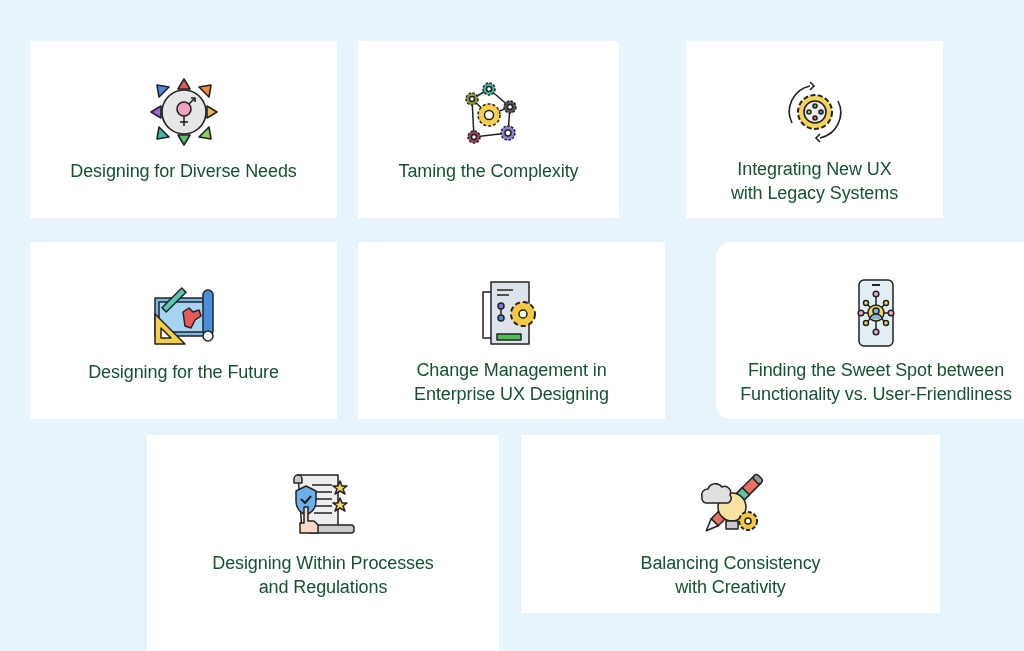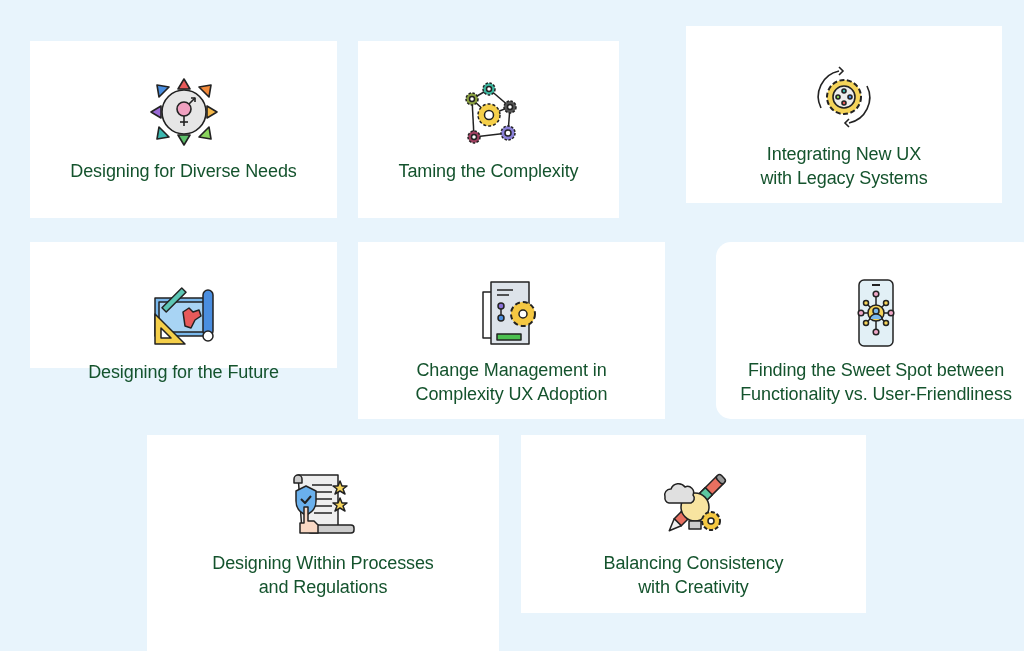--- a/index.html
+++ b/index.html
@@ -78,42 +78,42 @@
         <circle cx="56" cy="30" r="2.5" fill="#fff"></circle>
         <circle cx="20" cy="60" r="2.5" fill="#fff"></circle>
         <circle cx="54" cy="56" r="3" fill="#fff"></circle>
         <circle cx="35" cy="38" r="4.5" fill="#fff"></circle>
       </g>
     </svg>
   </div>
   <div class="title">Taming the Complexity</div>
 </div>
 
-<div class="card double" style="left:686px;top:26px;width:316px;height:177px;">
+<div class="card double" style="left:686px;top:41px;width:257px;height:177px;">
   <div class="icon">
     <svg viewBox="0 0 70 70">
       <g stroke="#222" stroke-width="1.6" fill="none">
         <path d="M12,46 A26,26 0 0 1 30,9"></path>
         <path d="M58,24 A26,26 0 0 1 40,61"></path>
         <polyline points="30,5 34,9 30,13"></polyline>
         <polyline points="40,57 36,61 40,65"></polyline>
         <circle cx="35" cy="35" r="17" fill="#f5d45a" stroke-dasharray="5 2.5" stroke-width="2"></circle>
         <circle cx="35" cy="35" r="11" fill="#eeeeee"></circle>
         <circle cx="35" cy="29" r="2" fill="#3cb8b0"></circle>
         <circle cx="29" cy="35" r="2" fill="#8ad45c"></circle>
         <circle cx="41" cy="35" r="2" fill="#4a8ee0"></circle>
         <circle cx="35" cy="41" r="2" fill="#e85a5a"></circle>
       </g>
     </svg>
   </div>
   <div class="title">Integrating New UX
 with Legacy Systems</div>
 </div>
 
-<div class="card single" style="left:30px;top:242px;width:307px;height:126px;">
+<div class="card single" style="left:30px;top:242px;width:307px;height:177px;">
   <div class="icon">
     <svg viewBox="0 0 70 70">
       <g stroke="#222" stroke-width="1.5" stroke-linejoin="round">
         <rect x="6" y="20" width="54" height="38" fill="#7ab8ec"></rect>
         <rect x="10" y="24" width="46" height="30" fill="#a8d4f4"></rect>
         <path d="M34,34 l6,-4 l4,4 l6,-2 l2,6 l-6,4 l-4,8 l-6,-2 z" fill="#e85a5a"></path>
         <rect x="54" y="12" width="10" height="46" rx="5" fill="#4a8ee0"></rect>
         <circle cx="59" cy="58" r="5" fill="#fff"></circle>
         <polygon points="6,66 6,36 36,66" fill="#f5cf4a"></polygon>
         <polygon points="12,60 12,50 22,60" fill="#fff"></polygon>
@@ -135,21 +135,21 @@
         <line x1="24" y1="31" x2="24" y2="37"></line>
         <circle cx="24" cy="40" r="3" fill="#4a8ee0"></circle>
         <rect x="20" y="56" width="24" height="6" fill="#4cc050"></rect>
         <polyline points="14,60 6,60 6,14 14,14" fill="none"></polyline>
         <circle cx="46" cy="36" r="12" fill="#f5c842" stroke-dasharray="5 3" stroke-width="2"></circle>
         <circle cx="46" cy="36" r="4" fill="#fff"></circle>
       </g>
     </svg>
   </div>
   <div class="title">Change Management in
-Complexity UX Adoption</div>
+Enterprise UX Designing</div>
 </div>
 
 <div class="card double" style="left:716px;top:242px;width:320px;height:177px;border-radius:15px;">
   <div class="icon">
     <svg viewBox="0 0 70 70">
       <g stroke="#222" stroke-width="1.5">
         <rect x="18" y="2" width="34" height="66" rx="5" fill="#e2f0f6"></rect>
         <line x1="31" y1="7" x2="39" y2="7" stroke-width="2"></line>
         <line x1="35" y1="35" x2="35" y2="16"></line>
         <line x1="35" y1="35" x2="35" y2="54"></line>
@@ -194,21 +194,21 @@
         <path d="M8,20 l10,-5 l10,5 v10 q0,10 -10,14 q-10,-4 -10,-14 z" fill="#6ab0ec"></path>
         <polyline points="13,28 17,32 23,25" fill="none" stroke-width="2"></polyline>
         <path d="M16,36 v16 h-4 v10 h18 v-8 l-4,-4 h-6 v-14 z" fill="#f8d8c4"></path>
       </g>
     </svg>
   </div>
   <div class="title">Designing Within Processes
 and Regulations</div>
 </div>
 
-<div class="card double" style="left:521px;top:435px;width:345px;height:178px;">
+<div class="card double" style="left:521px;top:435px;width:419px;height:178px;">
   <div class="icon">
     <svg viewBox="0 0 70 70">
       <g stroke="#222" stroke-width="1.5" stroke-linejoin="round">
         <g transform="rotate(45 35 35)">
           <rect x="30" y="-2" width="10" height="60" fill="#e87060"></rect>
           <rect x="30" y="14" width="10" height="8" fill="#5cc6a0"></rect>
           <rect x="30" y="40" width="10" height="8" fill="#5cc6a0"></rect>
           <polygon points="30,58 40,58 35,70" fill="#f0f0f0"></polygon>
           <rect x="30" y="-6" width="10" height="6" rx="3" fill="#999"></rect>
         </g>

